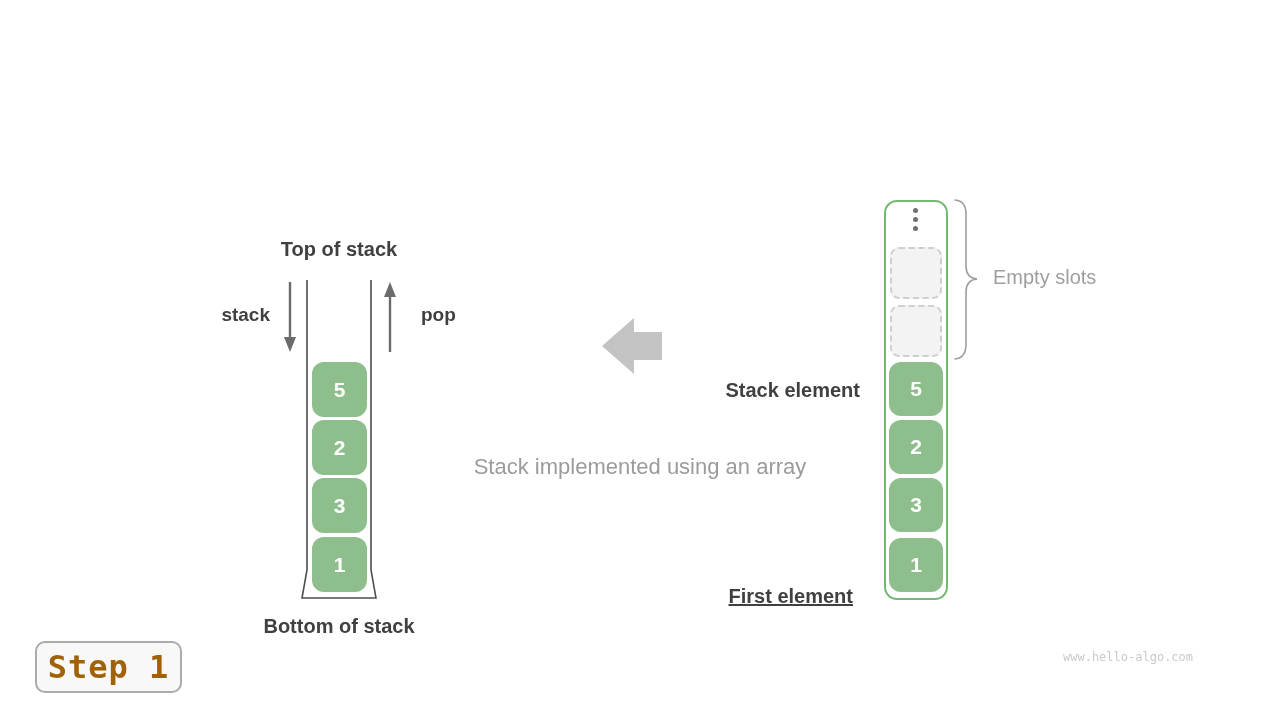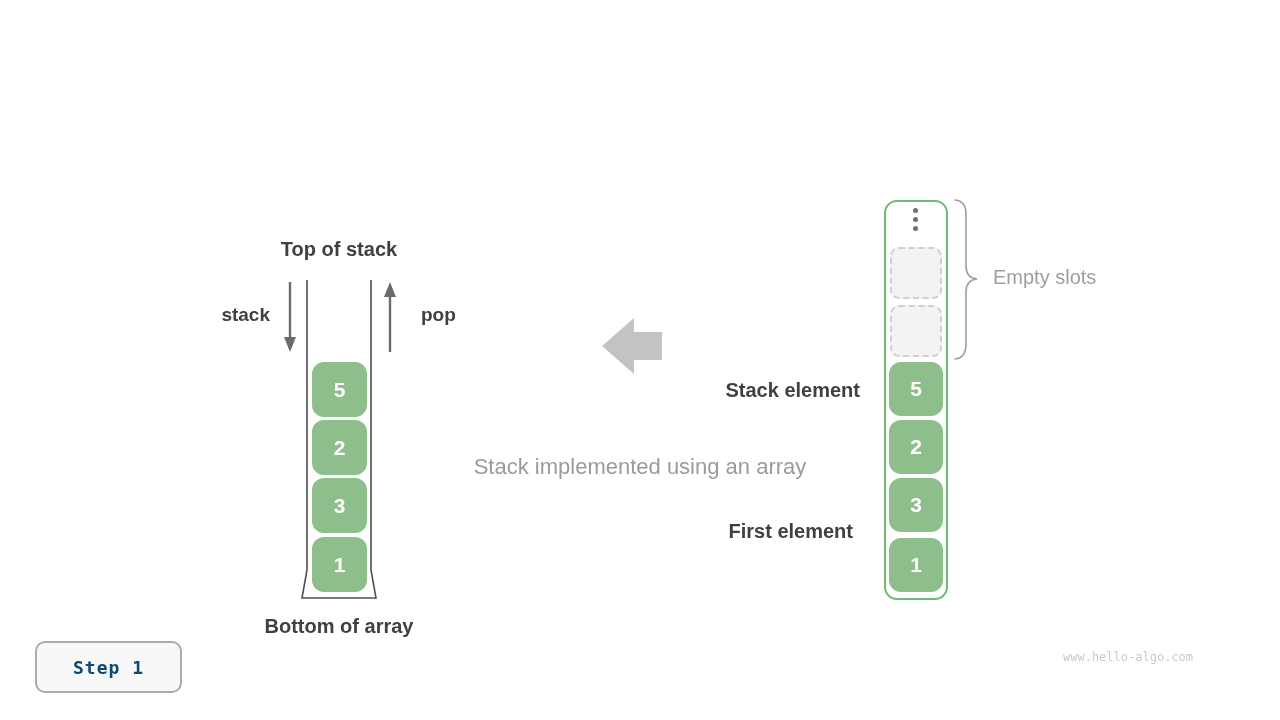--- a/index.html
+++ b/index.html
@@ -37,21 +37,21 @@
   .dots { position: absolute; left: 913px; top: 208px; display: flex; flex-direction: column; gap: 4px; }
   .dots span { width: 5px; height: 5px; border-radius: 50%; background: #707070; }
 
   .step-badge {
     position: absolute; left: 35px; top: 641px; width: 147px; height: 52px;
     box-sizing: border-box; border: 2px solid #ababab; border-radius: 10px;
     background: #f8f8f8; display: flex; align-items: center; justify-content: center;
   }
   .step-badge span {
     font-family: "DejaVu Sans Mono", monospace; font-weight: bold;
-    font-size: 18px; color: #0c4a6e; letter-spacing: 1px;
+    font-size: 32px; color: #a16207; letter-spacing: 1px;
   }
   .watermark {
     position: absolute; left: 1063px; top: 650px; width: 182px;
     font-family: "DejaVu Sans Mono", monospace; font-size: 12px; color: #c9c9c9;
   }
 </style>
 </head>
 <body>
 
 <div class="abs lbl-dark center" style="left:239px; top:238px; width:200px;">Top of stack</div>
@@ -72,21 +72,21 @@
 
 <svg class="abs" style="left:295px; top:278px;" width="90" height="326" viewBox="0 0 90 326">
   <path d="M12,2 L12,292 L7,320 L81,320 L76,292 L76,2" fill="none" stroke="#4f4f4f" stroke-width="1.6"></path>
 </svg>
 
 <div class="cell" style="left:312px; top:362px;">5</div>
 <div class="cell" style="left:312px; top:420px;">2</div>
 <div class="cell" style="left:312px; top:478px;">3</div>
 <div class="cell" style="left:312px; top:537px;">1</div>
 
-<div class="abs lbl-dark center" style="left:239px; top:615px; width:200px;">Bottom of array</div>
+<div class="abs lbl-dark center" style="left:239px; top:615px; width:200px;">Bottom of stack</div>
 
 <svg class="abs" style="left:600px; top:314px;" width="64" height="64" viewBox="0 0 64 64">
   <polygon points="2,32 34,4 34,18 62,18 62,46 34,46 34,60" fill="#c3c3c3"></polygon>
 </svg>
 
 <div class="abs caption center" style="left:440px; top:426px; width:400px;margin-top:28px;">Stack implemented using an array</div>
 
 <div class="array-container"></div>
 
 <div class="dots">
@@ -104,19 +104,19 @@
 <div class="cell cell-r" style="top:538px;">1</div>
 
 <svg class="abs" style="left:952px; top:198px;" width="30" height="164" viewBox="0 0 30 164">
   <path d="M3,2 Q14,3 14,16 L14,68 Q14,80 25,81 Q14,82 14,94 L14,146 Q14,160 3,161" fill="none" stroke="#9e9e9e" stroke-width="1.6" stroke-linecap="round"></path>
 </svg>
 
 <div class="abs lbl-gray-bold" style="left:993px; top:266px; width:150px;">Empty slots</div>
 
 <div class="abs lbl-dark right" style="left:660px; top:379px; width:200px;">Stack element</div>
 
-<div class="abs lbl-dark right" style="left:653px; top:520px; width:200px;">First element</div>
+<div class="abs lbl-dark right" style="left:653px; top:585px; width:200px;text-decoration:underline;">First element</div>
 
 <div class="step-badge">
   <span>Step 1</span>
 </div>
 
 <div class="watermark">www.hello-algo.com</div>
 
 </body></html>

